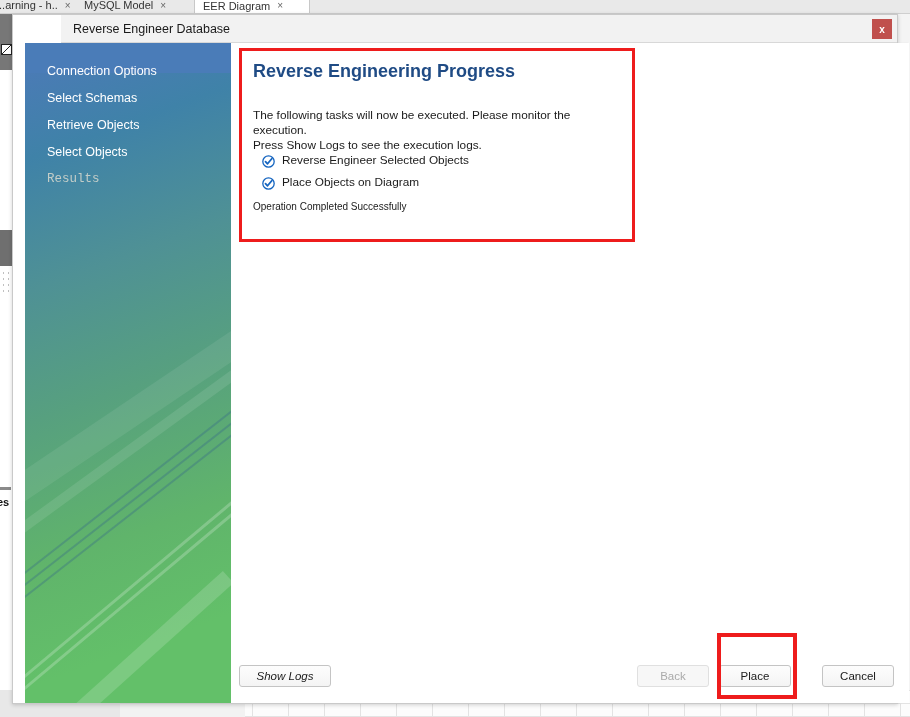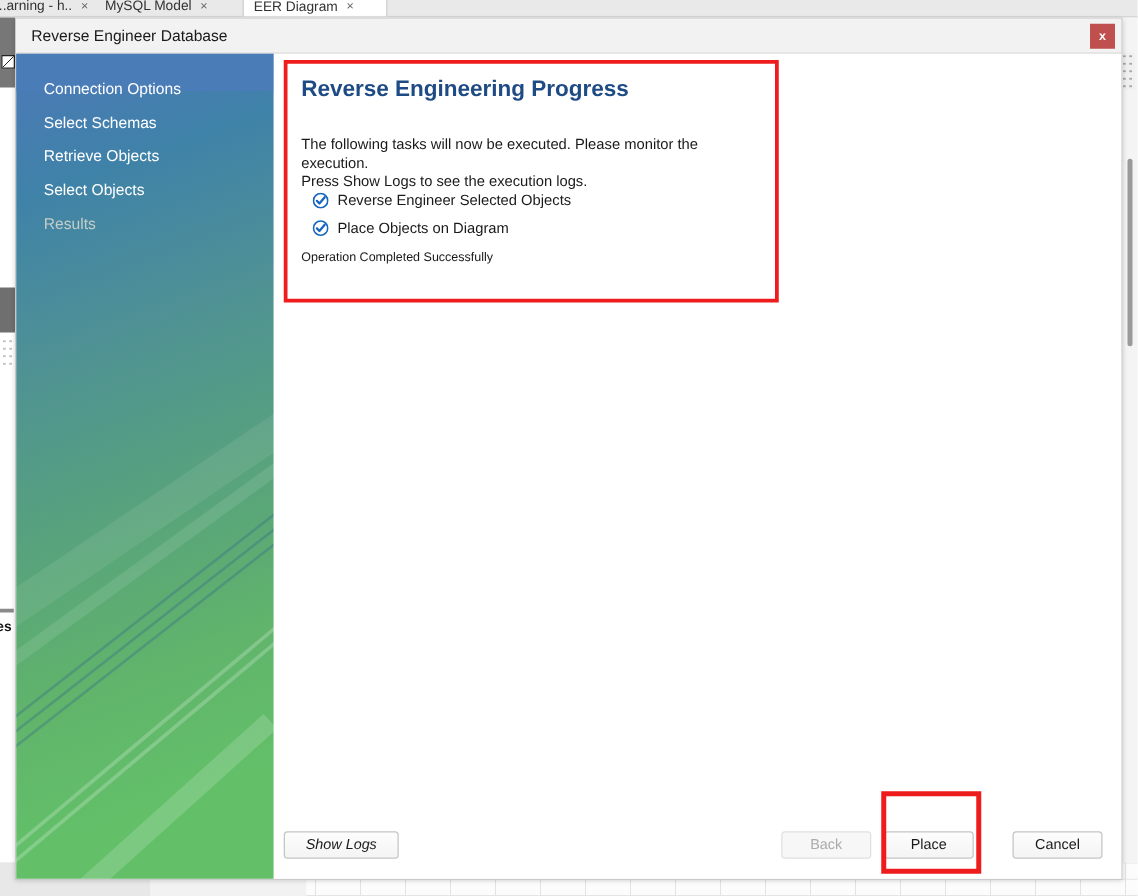--- a/index.html
+++ b/index.html
@@ -100,20 +100,21 @@
     opacity: .7;
   }
 
   
   #dialog {
     position: absolute; left: 12px; top: 14px;
     width: 886px; height: 690px;
     background: #ffffff;
     border: 1px solid #c9c9c9;
     box-shadow: 0 1px 4px rgba(0,0,0,.18);
+    padding-left: 48px;
   }
 
   #title-bar {
     position: relative;
     height: 28px;
     background: #f2f2f2;
     border-bottom: 1px solid #d8d8d8;
     display: flex; align-items: center;
   }
   #dialog-title {
@@ -124,21 +125,21 @@
     position: absolute; right: 5px; top: 4px;
     width: 20px; height: 20px;
     background: #c0504d;
     color: #ffffff;
     font-size: 10px; font-weight: bold;
     display: flex; align-items: center; justify-content: center;
     cursor: pointer;
   }
 
   #dialog-body {
-    position: absolute; left: 0; top: 28px;
+    position: absolute; left: 12px; top: 28px;
     width: 884px; height: 660px;
     display: flex;
   }
 
   
   #sidebar {
     position: relative;
     width: 206px; height: 660px;
     background:
       linear-gradient(160deg, #4a7bb5 0%, #4a7bb5 4%, #3f82a8 16%, #4f9195 34%, #57a07f 52%, #60b46b 72%, #63c069 88%, #63c069 100%);
@@ -165,21 +166,21 @@
   }
   .nav-item {
     height: 27px;
     display: flex; align-items: center;
     padding-left: 22px;
     font-size: 12.5px;
     color: #ffffff;
     cursor: pointer;
   }
   .nav-item.active { font-weight: bold; }
-  .nav-item.disabled { color: #c3cdc8; cursor: default; }
+  .nav-item.disabled { color: #c3cdc8; cursor: default; font-family: Liberation Mono, monospace; }
 
   
   #content {
     position: relative;
     flex: 1;
     background: #ffffff;
   }
 
   
   #progress-highlight {

